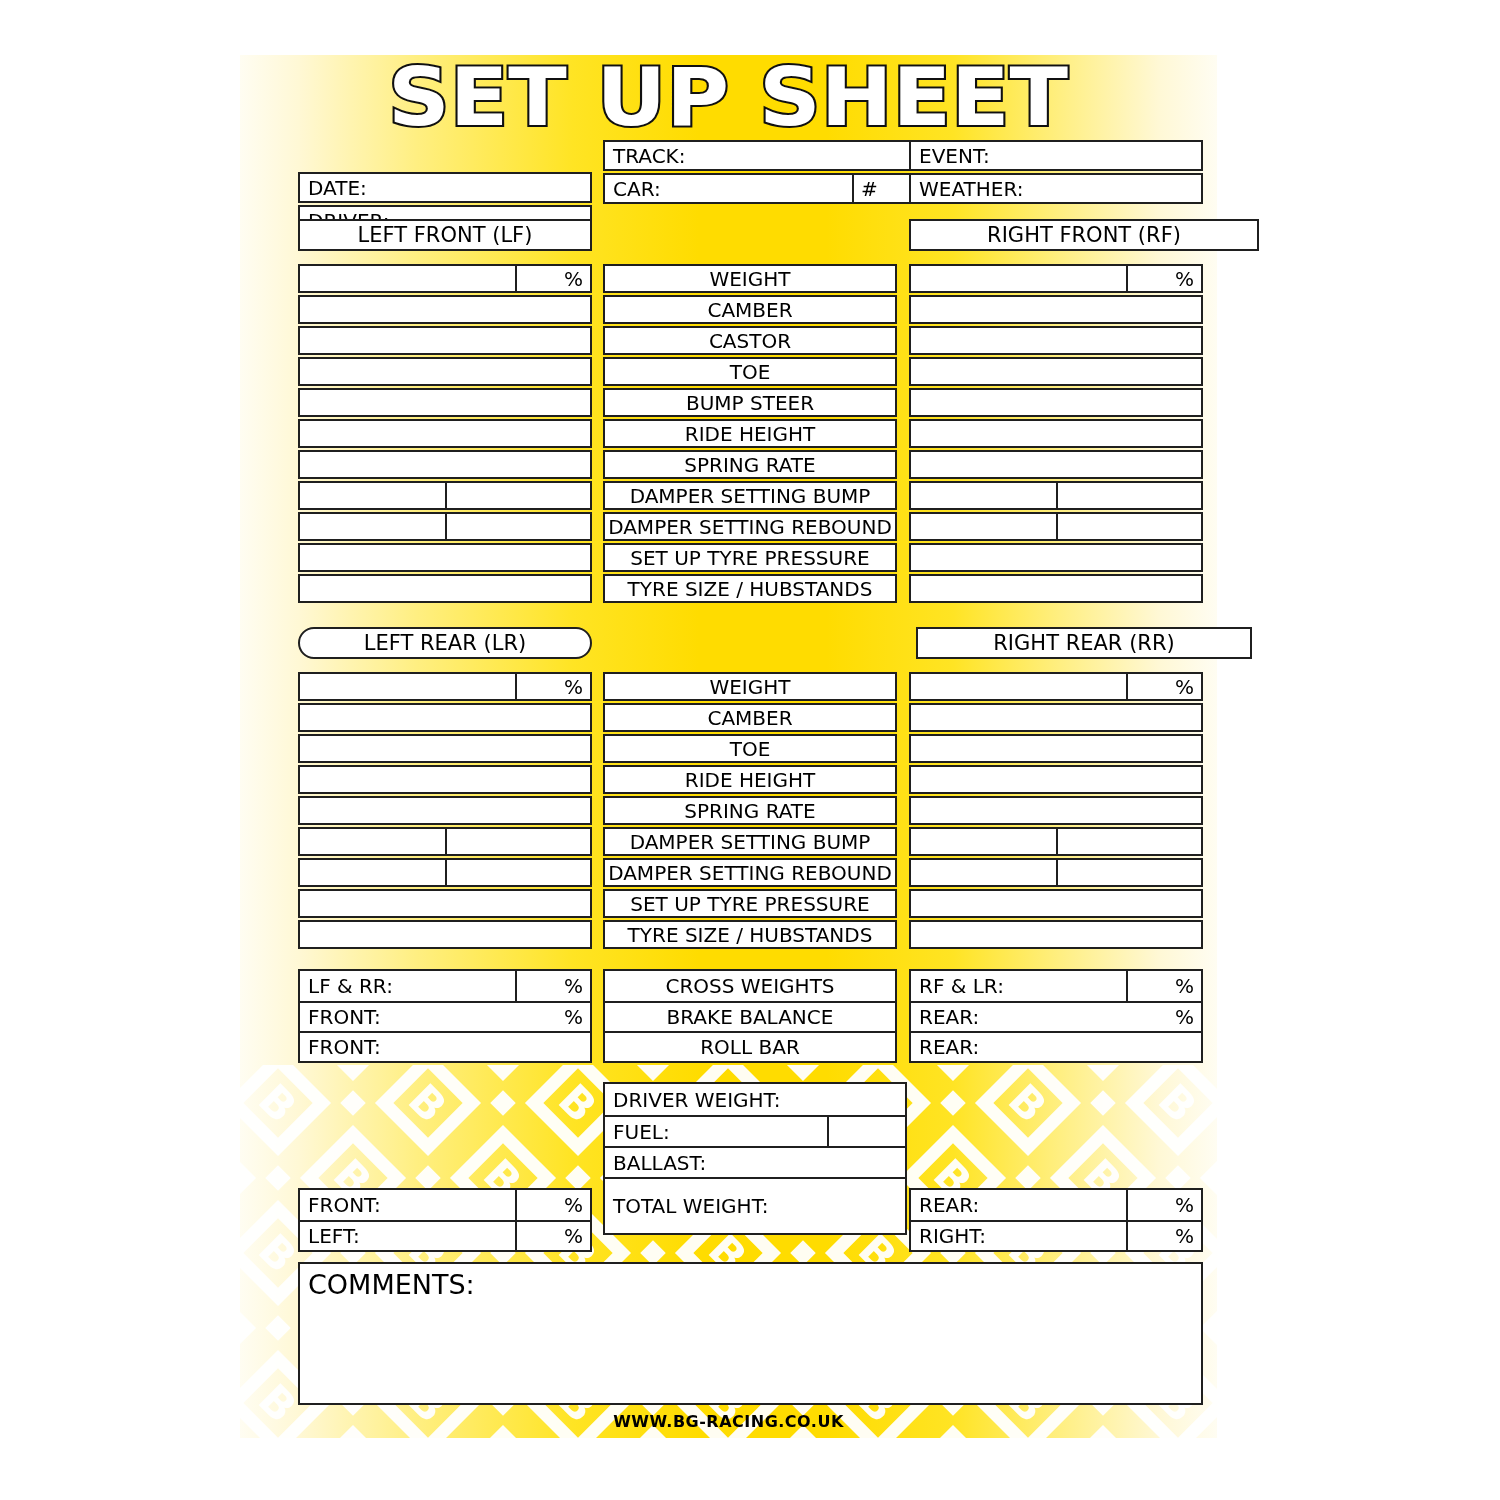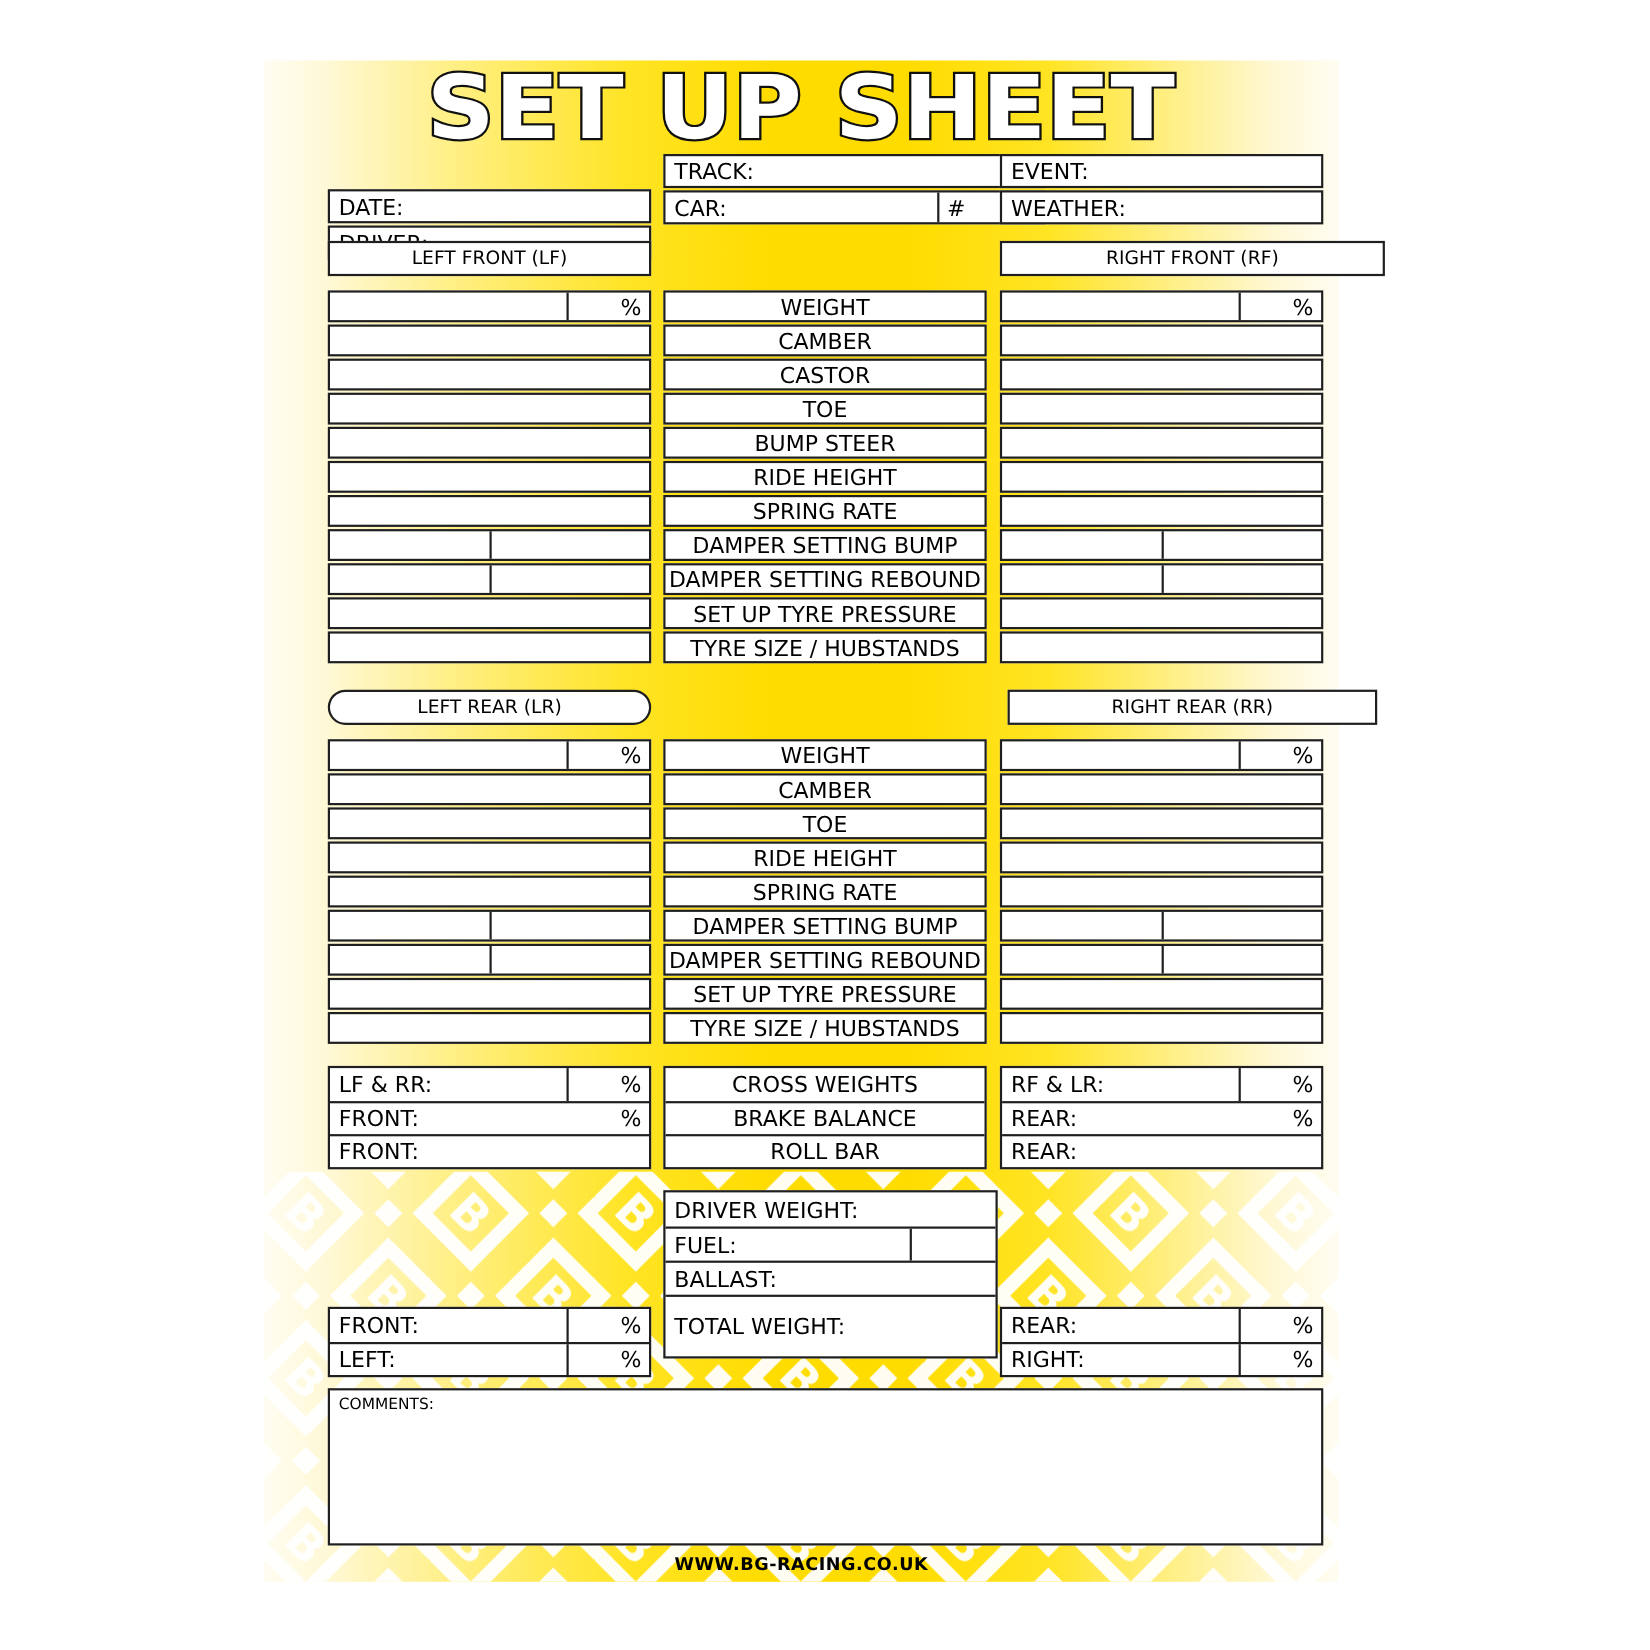--- a/index.html
+++ b/index.html
@@ -33,25 +33,25 @@
   .brow{box-sizing:border-box;height:30px;display:flex;align-items:center;font-size:20px;}
   .brow + .brow{border-top:2px solid #1f1f1f;}
   .brow .lab{padding-left:8px;white-space:nowrap;}
   .brow.center{justify-content:center;}
   .brow .pc-plain{margin-left:auto;padding-right:7px;}
   .brow .sub{margin-left:auto;flex:0 0 26%;height:100%;box-sizing:border-box;
     border-left:2px solid #1f1f1f;display:flex;align-items:center;justify-content:flex-end;padding-right:7px;}
   .brow .sub.empty{justify-content:flex-start;}
   .secthead{
     position:absolute;box-sizing:border-box;height:32px;background:#fff;border:2px solid #1f1f1f;
-    display:flex;align-items:center;justify-content:center;font-size:17px;
+    display:flex;align-items:center;justify-content:center;font-size:21px;
   }
   .comments{
     position:absolute;box-sizing:border-box;background:#fff;border:2px solid #1f1f1f;
-    font-size:14px;padding:5px 8px;
+    font-size:27px;padding:5px 8px;
   }
   .url{
     position:absolute;left:0;top:1357px;width:977px;text-align:center;
     font-size:16px;font-weight:bold;letter-spacing:0.5px;
   }
   .tall{height:56px;}
   .dw-row{height:31px;}
 </style>
 </head>
 <body>

